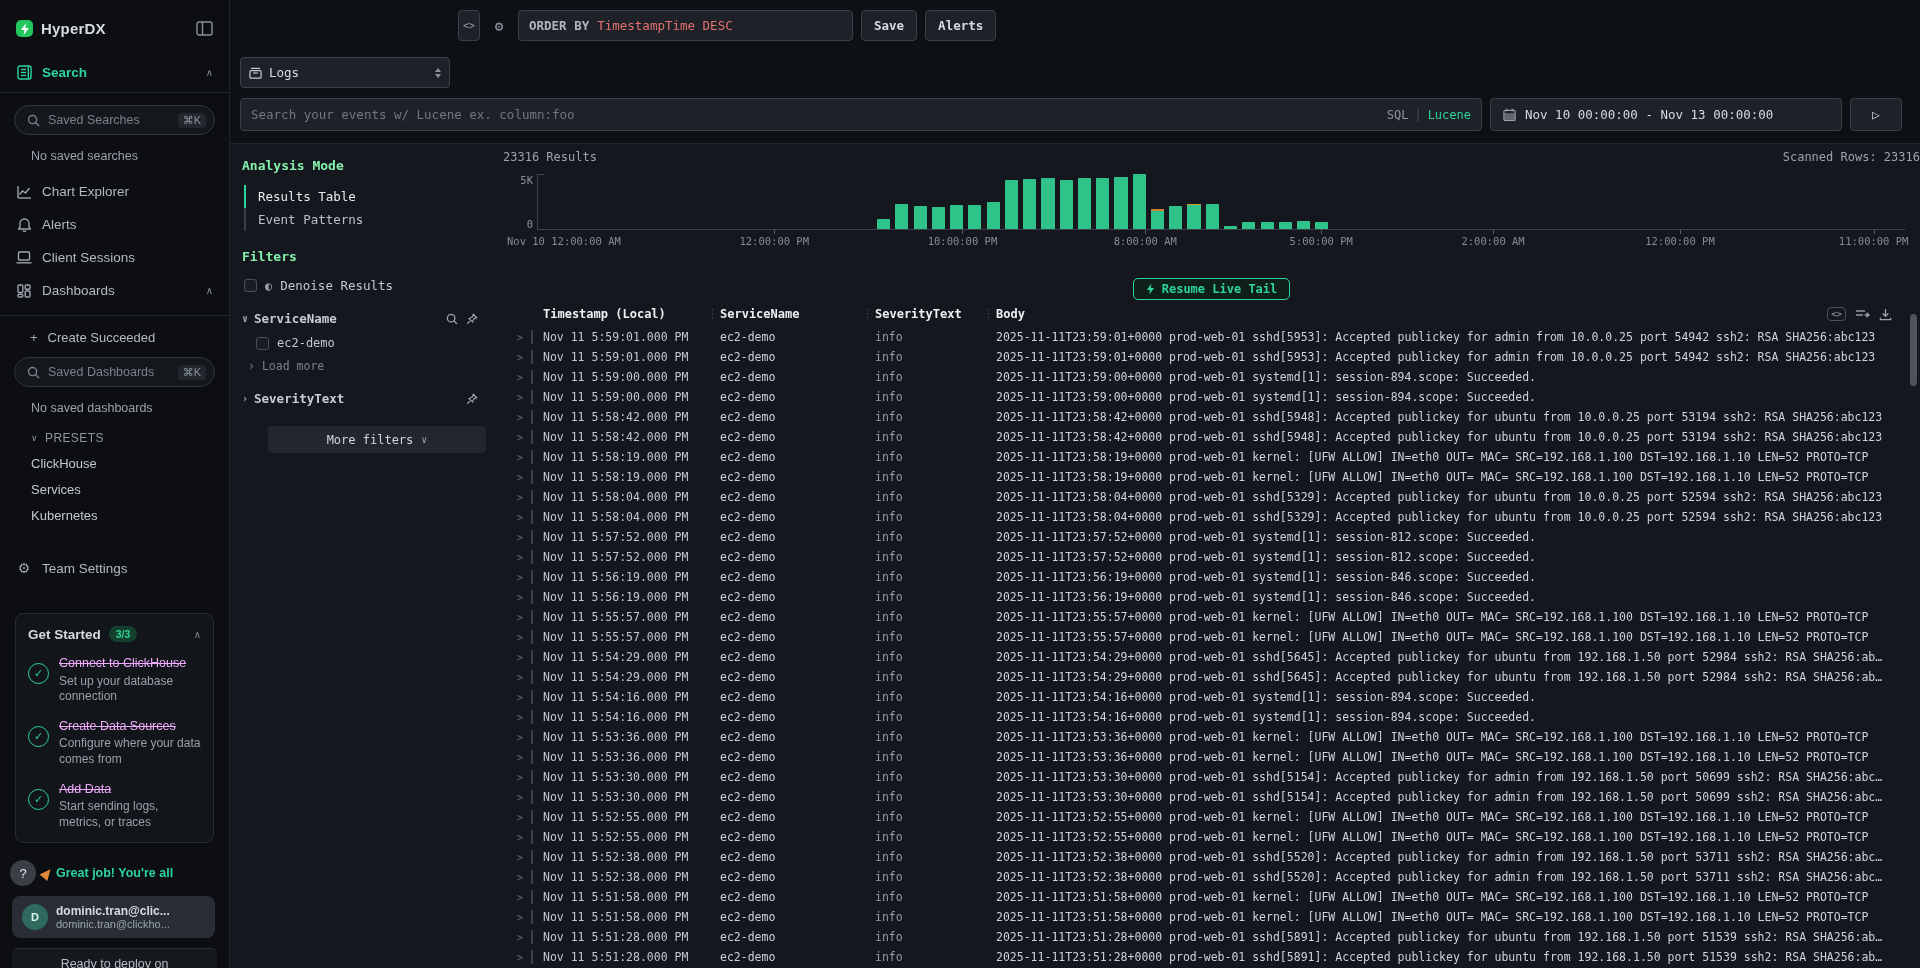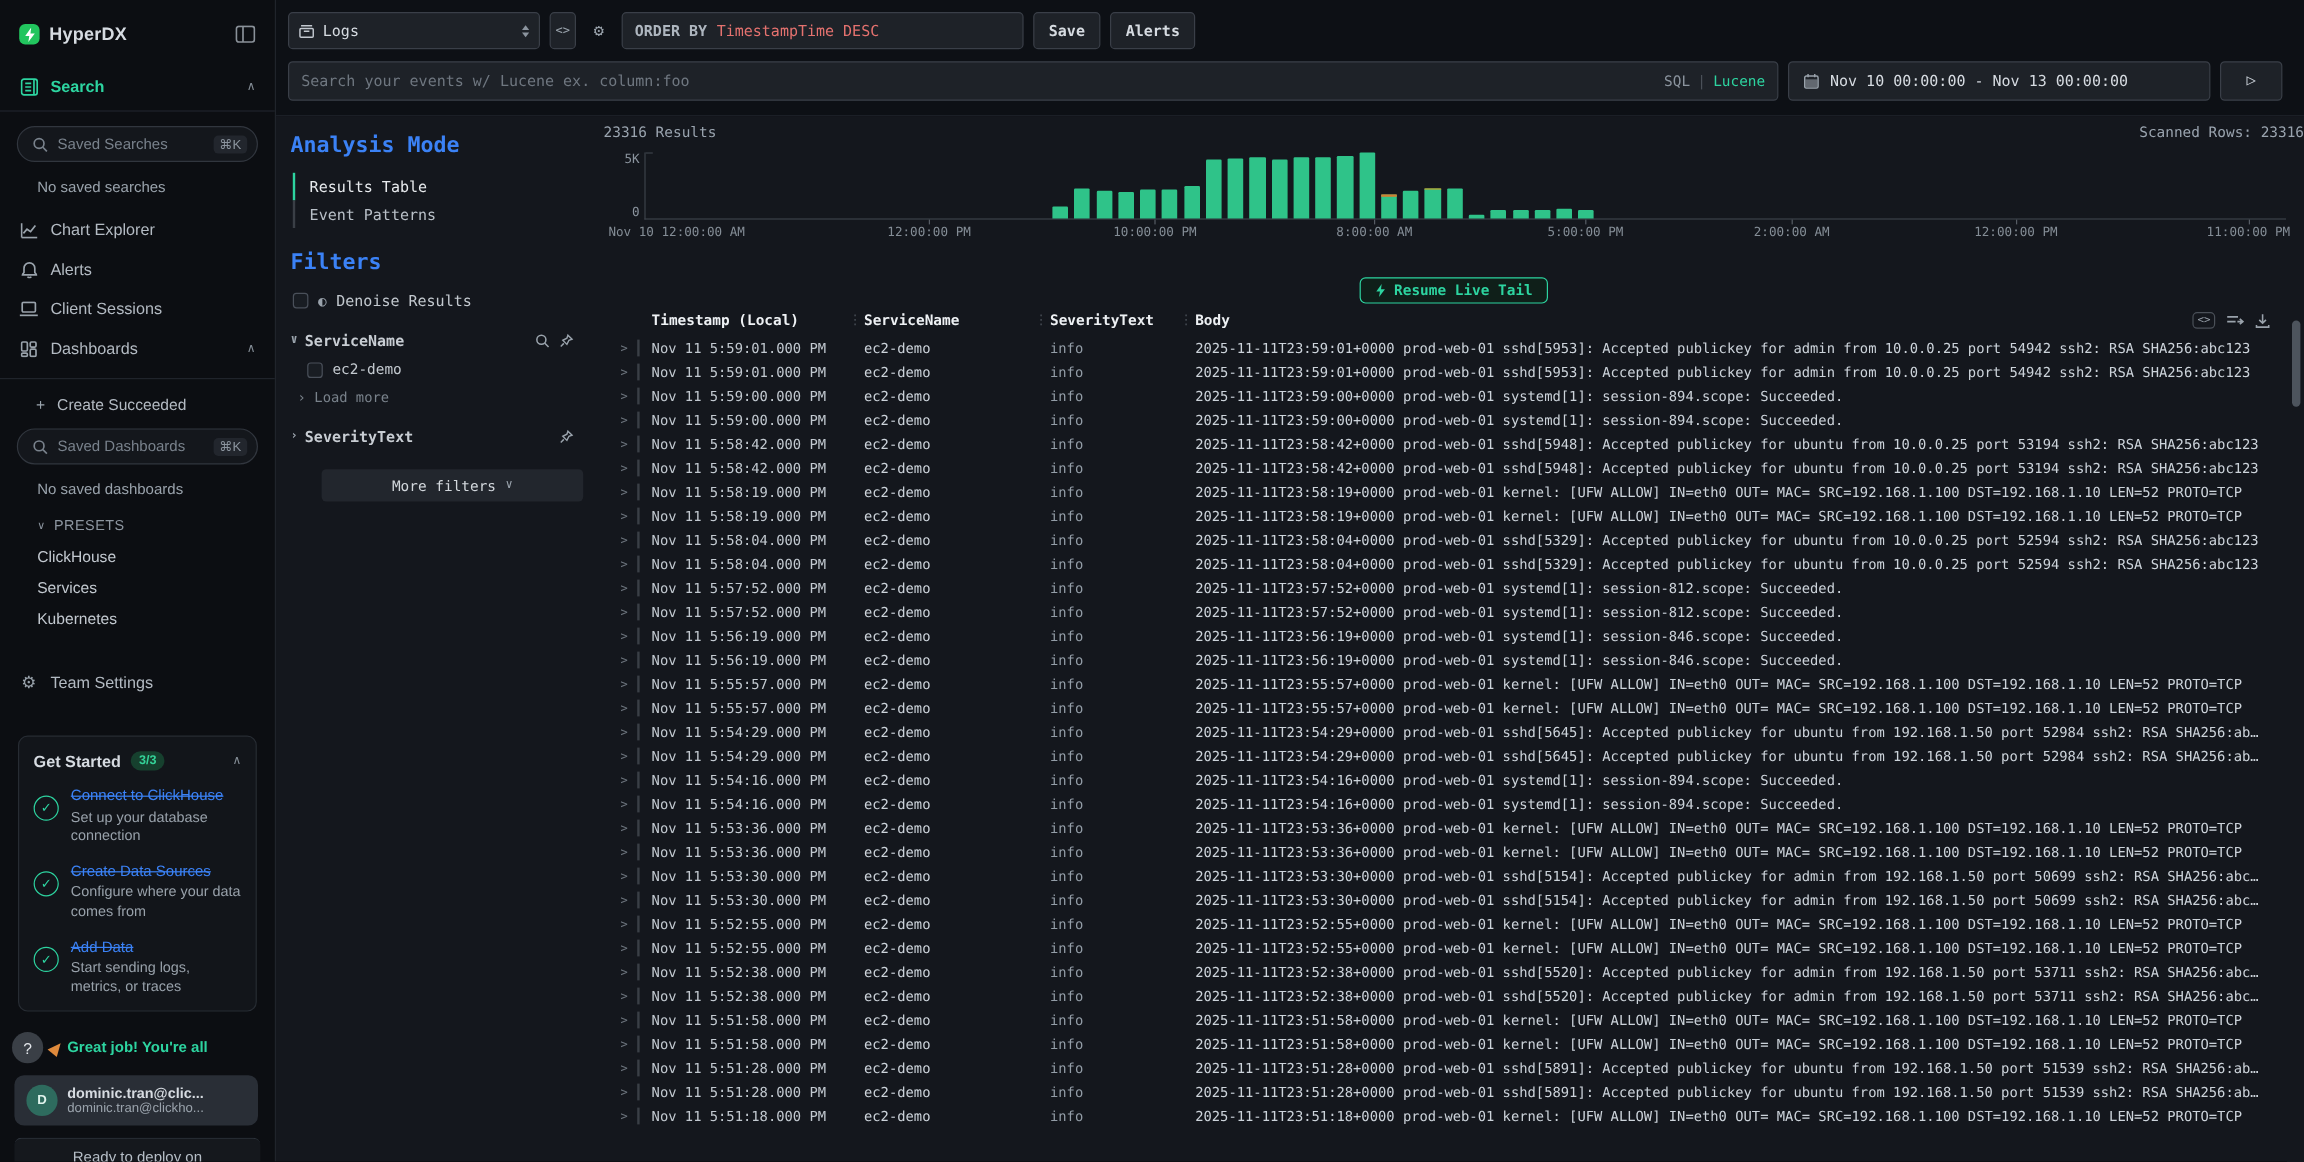--- a/index.html
+++ b/index.html
@@ -39,39 +39,39 @@
   .preset-item{padding:11px 0 0 31px;color:#c3c9d0;font-size:13px;cursor:pointer;}
   .team-row{margin-top:30px;}
   
   .gs-card{margin:30px 15px 0 15px;background:#12151a;border:1px solid #272c33;border-radius:8px;padding:12px;}
   .gs-head{display:flex;align-items:center;}
   .gs-title{font-weight:bold;font-size:13.5px;}
   .gs-badge{margin-left:8px;background:#16402e;color:#34d399;font-size:10.5px;font-weight:bold;border-radius:9px;padding:2px 7px;}
   .gs-chev{margin-left:auto;color:#848d96;font-size:10px;cursor:pointer;}
   .gs-step{display:flex;margin-top:13px;}
   .gs-check{flex:none;width:21px;height:21px;border:1.5px solid var(--green);border-radius:50%;color:var(--green);font-size:11px;display:flex;align-items:center;justify-content:center;margin:8px 10px 0 0;}
-  .gs-step-title{color:#3b82f6;font-size:12.5px;text-decoration:line-through;line-height:1.25;}
+  .gs-step-title{color:#f0abfc;font-size:12.5px;text-decoration:line-through;line-height:1.25;}
   .gs-step-desc{color:#98a1aa;font-size:12px;line-height:1.3;margin-top:2px;}
   .congrats{position:absolute;left:10px;bottom:82px;display:flex;align-items:center;width:210px;}
   .help-circle{width:26px;height:26px;border-radius:50%;background:#3a3f46;color:#e3e7eb;display:flex;align-items:center;justify-content:center;font-size:13px;flex:none;cursor:pointer;}
   .confetti{width:0;height:0;border-left:5px solid transparent;border-right:5px solid transparent;border-bottom:11px solid #e08a3c;transform:rotate(40deg);margin:0 4px 0 6px;flex:none;}
   .congrats-text{color:var(--green);font-weight:bold;font-size:12.5px;white-space:nowrap;overflow:hidden;}
   .user-chip{position:absolute;left:12px;right:14px;bottom:30px;background:#292e36;border-radius:8px;display:flex;align-items:center;padding:8px 10px;cursor:pointer;}
   .avatar{width:26px;height:26px;border-radius:50%;background:#2e6b5e;color:#dff3ec;font-size:11px;font-weight:bold;display:flex;align-items:center;justify-content:center;margin-right:8px;flex:none;}
   .user-name{font-weight:bold;font-size:12px;white-space:nowrap;}
   .user-email{color:#9aa3ac;font-size:11px;white-space:nowrap;}
   .sb-footer{position:absolute;left:12px;right:12px;bottom:-14px;border-top:1px solid #2c323a;text-align:center;color:#b6bec7;font-size:12.5px;padding-top:8px;background:#15181d;border-radius:6px 6px 0 0;height:34px;}
 
   
   .main{flex:1;display:flex;flex-direction:column;height:968px;min-width:0;}
   .topbar{background:var(--bg-top);padding:10px 18px 12px 10px;border-bottom:1px solid var(--bd-soft);}
   .tb-row{display:flex;align-items:stretch;gap:8px;}
   .tb-row + .tb-row{margin-top:10px;}
   .ctl{background:var(--bg-input);border:1px solid var(--bd-input);border-radius:4px;display:flex;align-items:center;font-family:var(--mono);font-size:12.5px;color:var(--txt);}
-  .src-select{width:210px;height:31px;padding:0 8px;cursor:pointer;}
+  .src-select{width:210px;height:31px;padding:0 8px;cursor:pointer;margin-top:47px;}
   .src-select .src-lbl{margin-left:7px;}
   .updown{margin-left:auto;display:flex;flex-direction:column;gap:2px;}
   .updown i{display:block;width:0;height:0;border-left:3.5px solid transparent;border-right:3.5px solid transparent;}
   .updown .u{border-bottom:4px solid #8b949e;}
   .updown .d{border-top:4px solid #8b949e;}
   .icon-btn{width:22px;height:31px;display:flex;align-items:center;justify-content:center;color:#9aa3ac;cursor:pointer;font-family:var(--mono);}
   .icon-btn.boxed{border:1px solid var(--bd-input);border-radius:4px;background:var(--bg-input);font-size:10px;}
   .sql-input{flex:1;height:31px;padding:0 10px;gap:7px;min-width:0;cursor:text;}
   .kw{color:#c6cdd4;font-weight:bold;}
   .fld-purple{color:var(--purple);}
@@ -83,21 +83,21 @@
   .lang-toggle{position:absolute;right:10px;top:0;height:100%;display:flex;align-items:center;gap:6px;font-size:12px;}
   .lang-sql{color:#8b949e;cursor:pointer;}
   .lang-sep{color:#4a5058;}
   .lang-lucene{color:var(--green);cursor:pointer;}
   .date-range{width:352px;height:33px;padding:0 12px;gap:9px;cursor:pointer;}
   .play-btn{width:52px;height:33px;justify-content:center;font-size:13px;color:#cfd6dd;cursor:pointer;}
 
   .content{flex:1;display:flex;min-height:0;background:var(--bg-main);}
   
   .fpanel{width:262px;min-width:262px;padding:14px 6px 0 12px;font-family:var(--mono);}
-  .f-head{font-size:18px;font-weight:bold;color:#3b82f6;}
+  .f-head{font-size:13px;font-weight:bold;color:#86efac;}
   .mode-list{margin:12px 0 0 2px;}
   .mode-item{border-left:2px solid #3a3f46;padding:4px 0 4px 12px;font-size:12.5px;color:#b9c0c8;cursor:pointer;}
   .mode-item.active{border-left-color:var(--green);color:#e8ebee;}
   .f-filters{margin-top:18px;}
   .f-check-row{display:flex;align-items:center;gap:8px;margin:14px 0 0 2px;font-size:12.5px;color:#c3c9cf;cursor:pointer;}
   .checkbox{width:13px;height:13px;border:1px solid #4a505a;border-radius:3px;background:#191d23;flex:none;cursor:pointer;}
   .half-icon{color:#9aa3ac;font-size:12px;}
   .f-group{display:flex;align-items:center;gap:6px;margin-top:18px;font-size:12.5px;font-weight:bold;color:#c8cdd3;cursor:pointer;}
   .f-group .g-chev{font-size:10px;color:#9aa3ac;}
   .f-group .g-icons{margin-left:auto;display:flex;gap:8px;padding-right:8px;}

